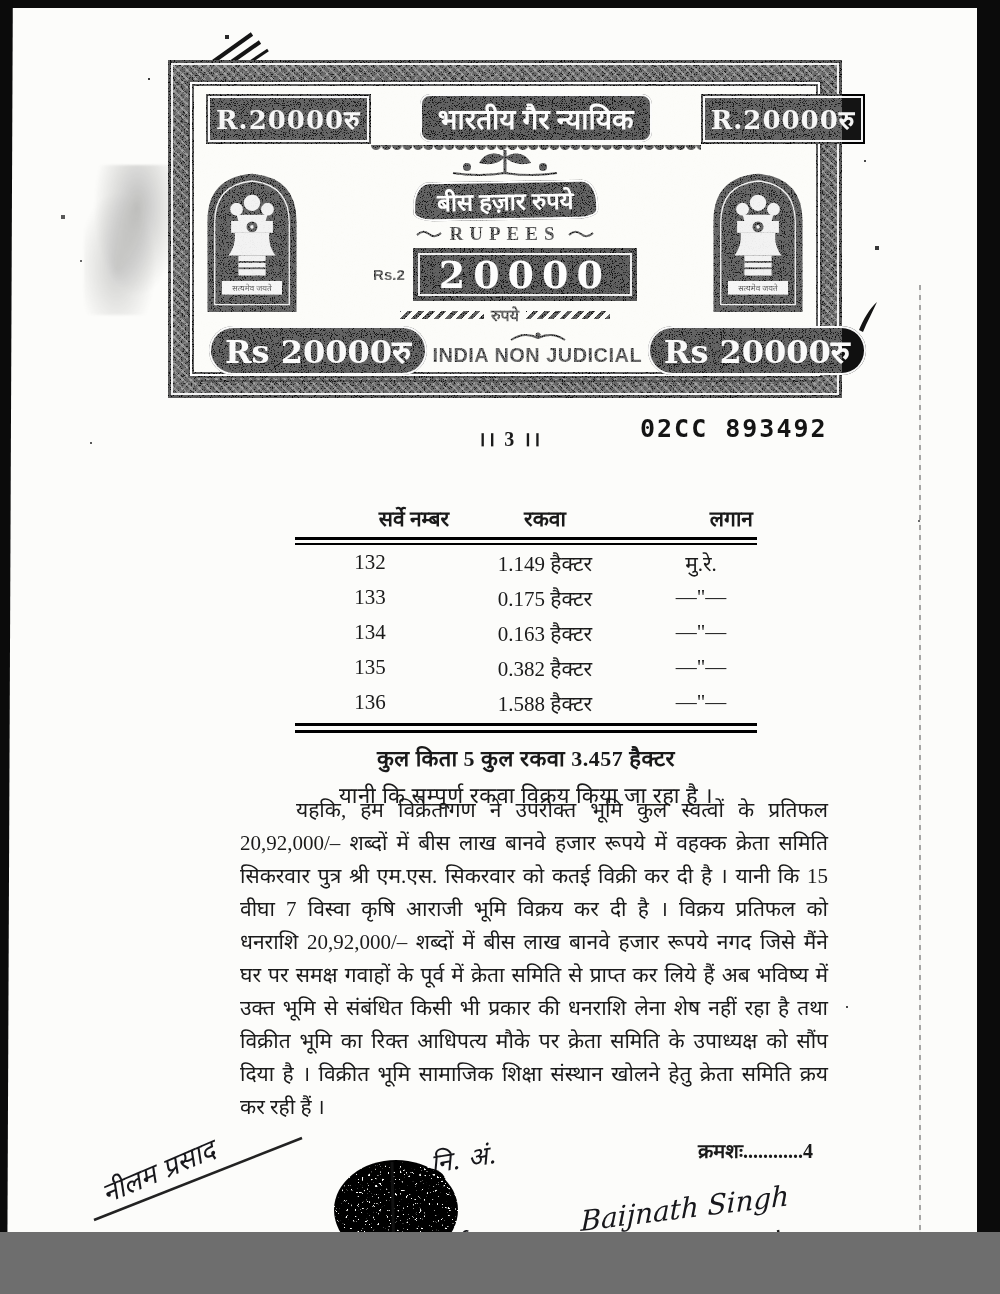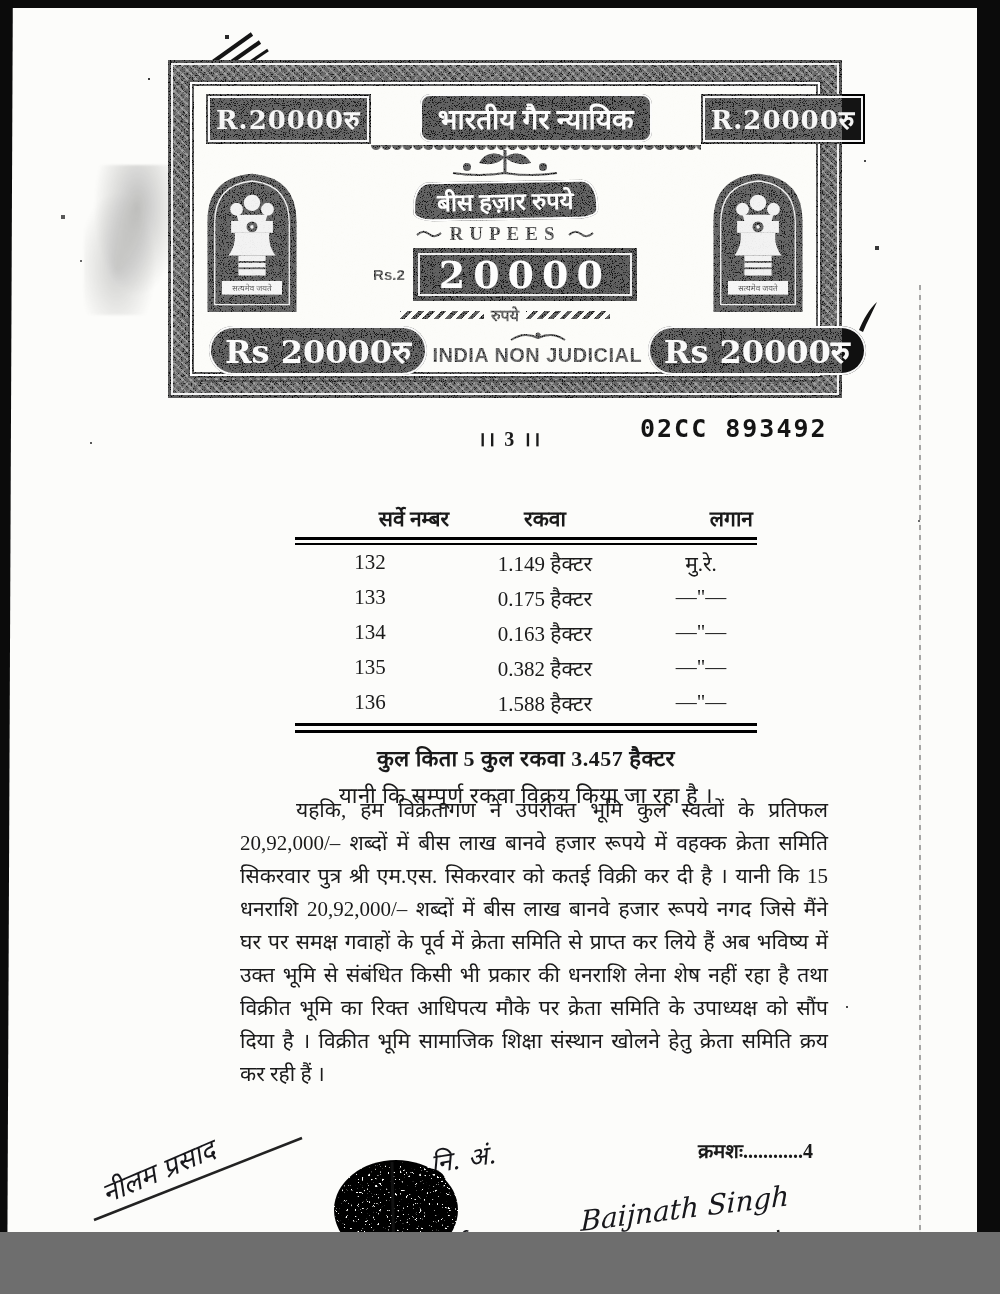--- a/index.html
+++ b/index.html
@@ -260,20 +260,21 @@
     </div>
     <div class="rule-bot"></div>
     <div class="total-line">कुल किता 5 कुल रकवा 3.457 हैक्टर</div>
     <div class="note-line">यानी कि सम्पूर्ण रकवा विक्रय किया जा रहा है ।</div>
   </div>
 
   <div class="deed">
     <div class="dl first">यहकि, हम विक्रेतागण ने उपरोक्त भूमि कुल स्वत्वों के प्रतिफल</div>
     <div class="dl">20,92,000/– शब्दों में बीस लाख बानवे हजार रूपये में वहक्क क्रेता समिति</div>
     <div class="dl">सिकरवार पुत्र श्री एम.एस. सिकरवार को कतई विक्री कर दी है । यानी कि 15</div>
+    <div class="dl">वीघा 7 विस्वा कृषि आराजी भूमि विक्रय कर दी है । विक्रय प्रतिफल को</div>
     <div class="dl">धनराशि 20,92,000/– शब्दों में बीस लाख बानवे हजार रूपये नगद जिसे मैंने</div>
     <div class="dl">घर पर समक्ष गवाहों के पूर्व में क्रेता समिति से प्राप्त कर लिये हैं अब भविष्य में</div>
     <div class="dl">उक्त भूमि से संबंधित किसी भी प्रकार की धनराशि लेना शेष नहीं रहा है तथा</div>
     <div class="dl">विक्रीत भूमि का रिक्त आधिपत्य मौके पर क्रेता समिति के उपाध्यक्ष को सौंप</div>
     <div class="dl">दिया है । विक्रीत भूमि सामाजिक शिक्षा संस्थान खोलने हेतु क्रेता समिति क्रय</div>
     <div class="dl last">कर रही हैं ।</div>
   </div>
 
   <div class="kramshah">क्रमशः............4</div>
 

